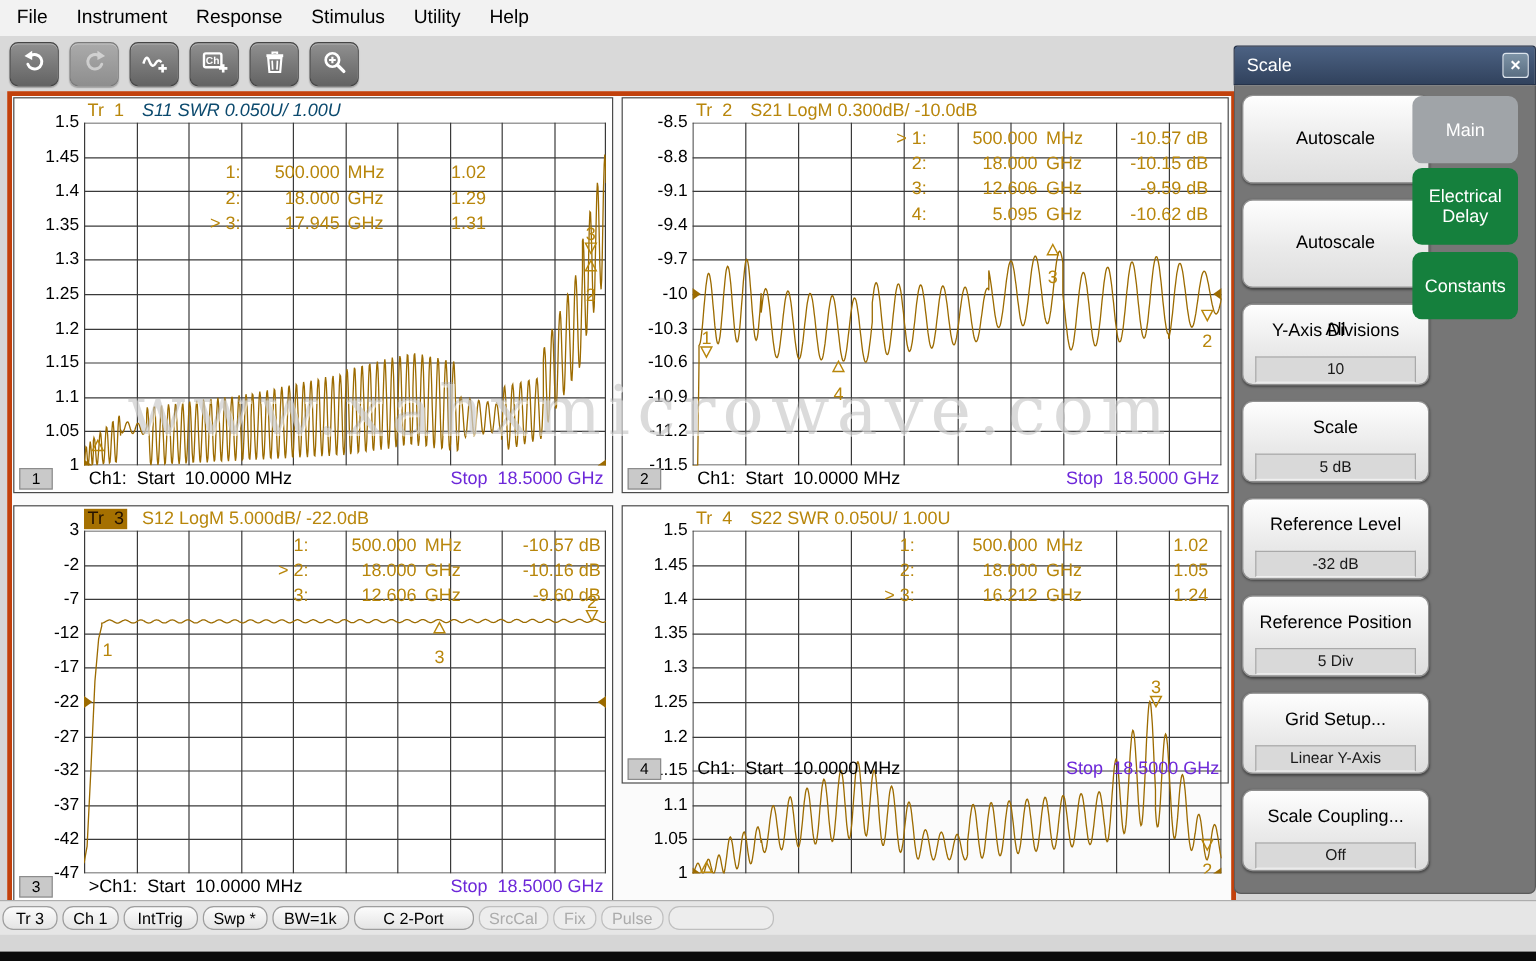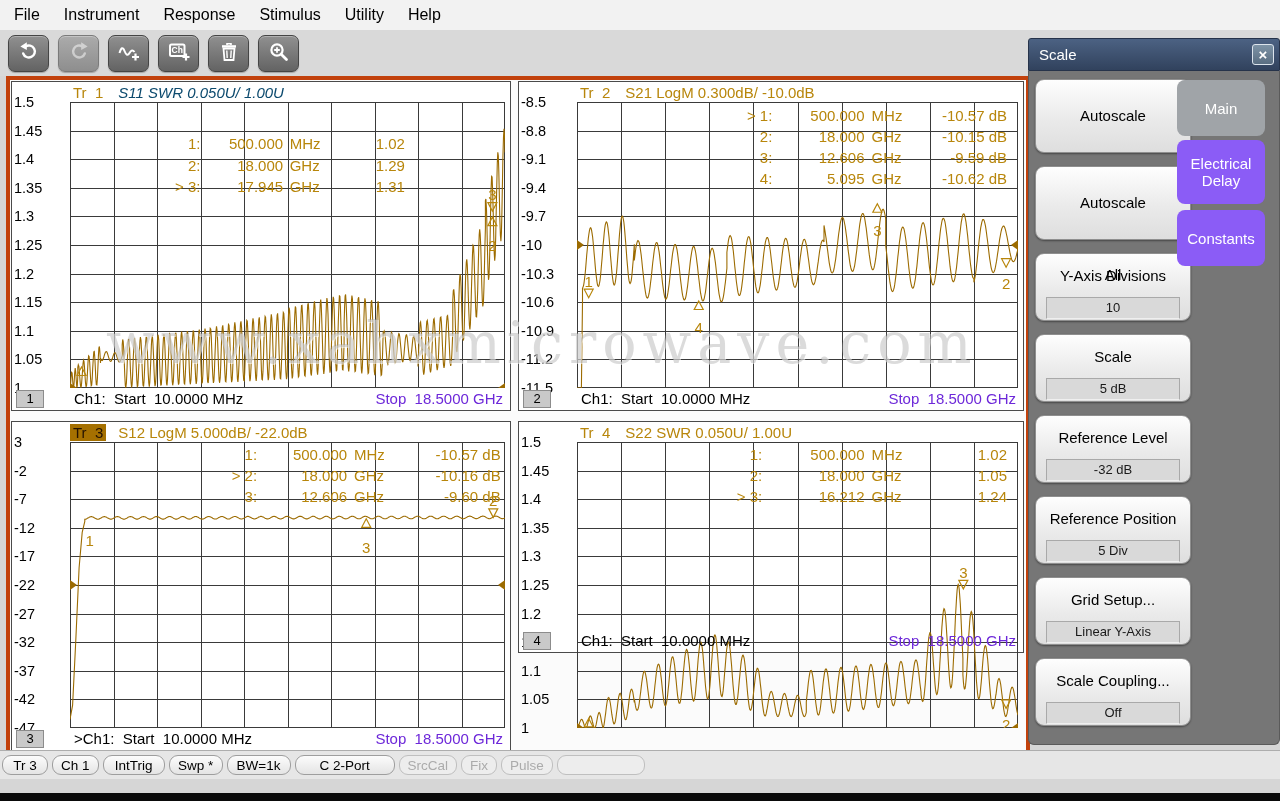--- a/index.html
+++ b/index.html
@@ -19,21 +19,21 @@
   .tool-btn.disabled svg{opacity:.5}
   
   .plots-frame{position:absolute;left:6px;top:76px;width:1016px;height:672px;background:#FBFBFB;
                border:4px solid #c2410c}
   .plot{position:absolute;background:#FFF;border:1px solid #4A4A4A;box-sizing:border-box}
   .plot-title{position:absolute;left:58px;top:2px;height:17px;font-size:15px;display:flex;gap:12px;white-space:pre}
   .tr-label{padding:0 3px}
   .tr-label.active{background:#A57000;color:#241200}
   .grid-wrap{position:absolute}
   .grid-wrap svg{position:absolute;left:0;top:0}
-  .ytick{position:absolute;font-size:14.5px;color:#000;width:52px}
+  .ytick{position:absolute;font-size:14.5px;color:#000;text-align:right;width:52px}
   .mrow span{position:absolute;font-size:15px;white-space:pre}
   .badge{position:absolute;left:4px;bottom:2px;width:26px;height:16px;background:#C9C9C9;
          border:1px solid #8C8C8C;color:#000;font-size:13px;text-align:center;line-height:16px}
   .fstart{position:absolute;left:62px;bottom:3px;font-size:15px;color:#000;white-space:pre}
   .fstop{position:absolute;right:7px;bottom:3px;font-size:15px;color:#6d28d9;white-space:pre}
   
   .scale-panel{position:absolute;left:1028px;top:38px;width:252px;height:707px;z-index:40}
   .panel-header{position:absolute;left:0;top:0;right:0;height:33px;border:1px solid #26334A;box-sizing:border-box;
                 background:linear-gradient(#4C6283,#31425D);border-radius:3px 3px 0 0;display:flex;align-items:center}
   .panel-title{color:#FFF;font-size:15px;padding-left:10px;flex:1}
@@ -47,21 +47,21 @@
              font-size:15px;color:#000;text-align:center;padding:0;font-family:inherit}
   .panel-btn.no-val{height:74px}
   .panel-btn.has-val{height:68px}
   .pb-label{display:block;padding-top:0;line-height:40px;white-space:pre-line}
   .panel-btn.no-val .pb-label{line-height:72px}
   .pb-well{display:block;margin:1px 10px 0;height:20px;background:#D9D9D9;border:1px solid #A9A9A9;
            border-bottom-color:#EFEFEF;font-size:13px;line-height:20px;color:#1A1A1A}
   .tab{position:absolute;left:148px;width:88px;border-radius:8px;color:#FFF;font-size:15px;
        display:flex;align-items:center;justify-content:center;text-align:center;white-space:pre-line}
   .tab.active{background:#A0A4A8}
-  .tab.inactive{background:#8b5cf6}
+  .tab.inactive{background:#15803d}
   
   .statusbar{position:absolute;left:0;top:750px;right:0;height:28px;background:#E6E6E6;
              border-top:1px solid #ADADAD;display:flex;align-items:center;gap:4px;padding-left:2px}
   .sbtn{height:20px;border-radius:9px;border:1px solid #9E9E9E;background:linear-gradient(#FCFCFC,#E4E4E4);
         color:#000;font-size:13.5px;line-height:20px;text-align:center;padding:0 8px;box-sizing:border-box}
   .sbtn.disabled{color:#ABABAB;border-color:#BFBFBF;background:#EDEDED}
   .strip-black{position:absolute;left:0;top:793px;right:0;height:8px;background:#0A0A0A}
   
   .watermark{position:absolute;left:106px;top:310px;z-index:60;pointer-events:none;
              font-family:"DejaVu Serif",serif;font-size:57px;letter-spacing:6px;

